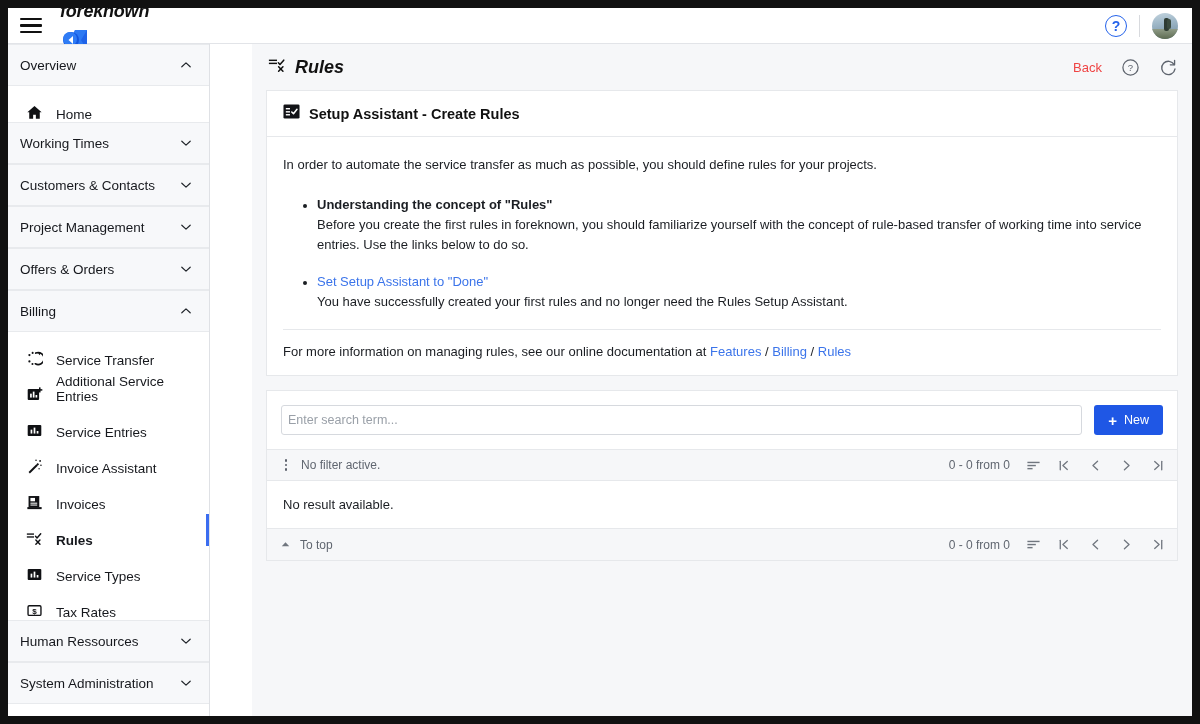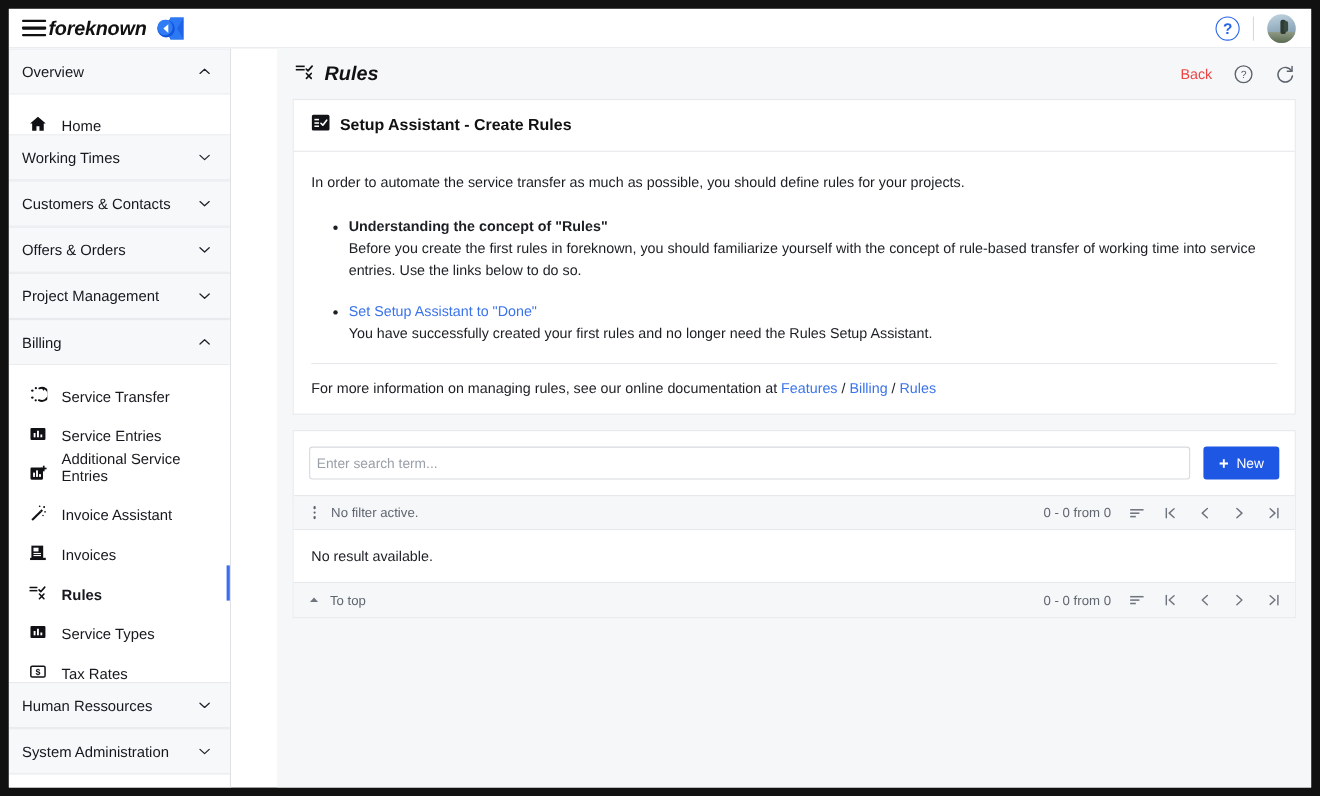--- a/index.html
+++ b/index.html
@@ -33,21 +33,23 @@
     width: 26px; height: 22px;
     display: flex; flex-direction: column;
     justify-content: center; gap: 4px;
     cursor: pointer;
     padding: 0 2px;
   }
   .hamburger span {
     display: block; height: 2.5px; background: #111; border-radius: 1px;
   }
   .brand {
-    display: flex; align-items: flex-end; gap: 7px;
+    display: flex; align-items: flex-start; gap: 7px;
+    margin-left: 16px;
+    flex-direction: column;
   }
   .brand-text {
     font-size: 18px;
     font-style: italic;
     font-weight: bold;
     color: #111;
     letter-spacing: -0.2px;
   }
   .brand-logo { width: 28px; height: 22px; display: block; }
   .topbar-right {
@@ -297,27 +299,27 @@
               <path d="M4 7.5 L10 13 L16 7.5" stroke="currentColor" stroke-width="1.7" fill="none" stroke-linecap="round" stroke-linejoin="round"></path>
             </svg></span>
         </div>
         <div class="nav-group">
           <span class="lbl">Customers &amp; Contacts</span>
           <span class="chev"><svg width="14" height="14" viewBox="0 0 20 20">
               <path d="M4 7.5 L10 13 L16 7.5" stroke="currentColor" stroke-width="1.7" fill="none" stroke-linecap="round" stroke-linejoin="round"></path>
             </svg></span>
         </div>
         <div class="nav-group">
+          <span class="lbl">Project Management</span>
+          <span class="chev"><svg width="14" height="14" viewBox="0 0 20 20">
+              <path d="M4 7.5 L10 13 L16 7.5" stroke="currentColor" stroke-width="1.7" fill="none" stroke-linecap="round" stroke-linejoin="round"></path>
+            </svg></span>
+        </div>
+        <div class="nav-group">
           <span class="lbl">Offers &amp; Orders</span>
-          <span class="chev"><svg width="14" height="14" viewBox="0 0 20 20">
-              <path d="M4 7.5 L10 13 L16 7.5" stroke="currentColor" stroke-width="1.7" fill="none" stroke-linecap="round" stroke-linejoin="round"></path>
-            </svg></span>
-        </div>
-        <div class="nav-group">
-          <span class="lbl">Project Management</span>
           <span class="chev"><svg width="14" height="14" viewBox="0 0 20 20">
               <path d="M4 7.5 L10 13 L16 7.5" stroke="currentColor" stroke-width="1.7" fill="none" stroke-linecap="round" stroke-linejoin="round"></path>
             </svg></span>
         </div>
         <div class="nav-group">
           <span class="lbl">Billing</span>
           <span class="chev"><svg width="14" height="14" viewBox="0 0 20 20">
               <path d="M4 12.5 L10 7 L16 12.5" stroke="currentColor" stroke-width="1.7" fill="none" stroke-linecap="round" stroke-linejoin="round"></path>
             </svg></span>
         </div>
@@ -330,40 +332,40 @@
               <circle cx="7.6" cy="16.4" r="1.2" fill="#101114"></circle>
               <path d="M11.5 3.6 A7 7 0 1 1 11 16.2" stroke="#101114" stroke-width="2" fill="none" stroke-linecap="round"></path>
               <path d="M15.8 6.3 L14 2.8 L17.8 3.1 Z" fill="#101114"></path>
             </svg>
           </span>
           <span>Service Transfer</span>
         </div>
         <div class="nav-item">
           <span class="ico">
             <svg width="17" height="17" viewBox="0 0 20 20">
-              <rect x="2" y="3.6" width="16" height="13" rx="1.2" fill="#101114"></rect>
-              <rect x="5.4" y="9" width="2" height="4.6" fill="#fff"></rect>
-              <rect x="9" y="6.6" width="2" height="7" fill="#fff"></rect>
-              <rect x="12.6" y="10.6" width="2" height="3" fill="#fff"></rect>
-            </svg>
-          </span>
-          <span>Service Entries</span>
-        </div>
-        <div class="nav-item">
-          <span class="ico">
-            <svg width="17" height="17" viewBox="0 0 20 20">
               <rect x="2" y="3.6" width="13.4" height="13" rx="1.2" fill="#101114"></rect>
               <rect x="4.8" y="9" width="2" height="4.6" fill="#fff"></rect>
               <rect x="8" y="6.6" width="2" height="7" fill="#fff"></rect>
               <rect x="11.2" y="10.6" width="2" height="3" fill="#fff"></rect>
               <rect x="15.3" y="1.6" width="1.8" height="6" fill="#101114"></rect>
               <rect x="13.2" y="3.7" width="6" height="1.8" fill="#101114"></rect>
             </svg>
           </span>
           <span>Additional Service Entries</span>
+        </div>
+        <div class="nav-item">
+          <span class="ico">
+            <svg width="17" height="17" viewBox="0 0 20 20">
+              <rect x="2" y="3.6" width="16" height="13" rx="1.2" fill="#101114"></rect>
+              <rect x="5.4" y="9" width="2" height="4.6" fill="#fff"></rect>
+              <rect x="9" y="6.6" width="2" height="7" fill="#fff"></rect>
+              <rect x="12.6" y="10.6" width="2" height="3" fill="#fff"></rect>
+            </svg>
+          </span>
+          <span>Service Entries</span>
         </div>
         <div class="nav-item">
           <span class="ico">
             <svg width="17" height="17" viewBox="0 0 20 20">
               <path d="M3 16.6 L12.2 7.4 L13.8 9 L4.6 18.2 Z" fill="#101114"></path>
               <path d="M12.2 7.4 L13.8 9 L15.4 7.4 L13.8 5.8 Z" fill="#101114"></path>
               <circle cx="16.6" cy="3.4" r="1.1" fill="#101114"></circle>
               <circle cx="11.8" cy="2.6" r="0.9" fill="#101114"></circle>
               <circle cx="17.6" cy="8.6" r="0.9" fill="#101114"></circle>
               <circle cx="15.4" cy="12.6" r="0.8" fill="#101114"></circle>

